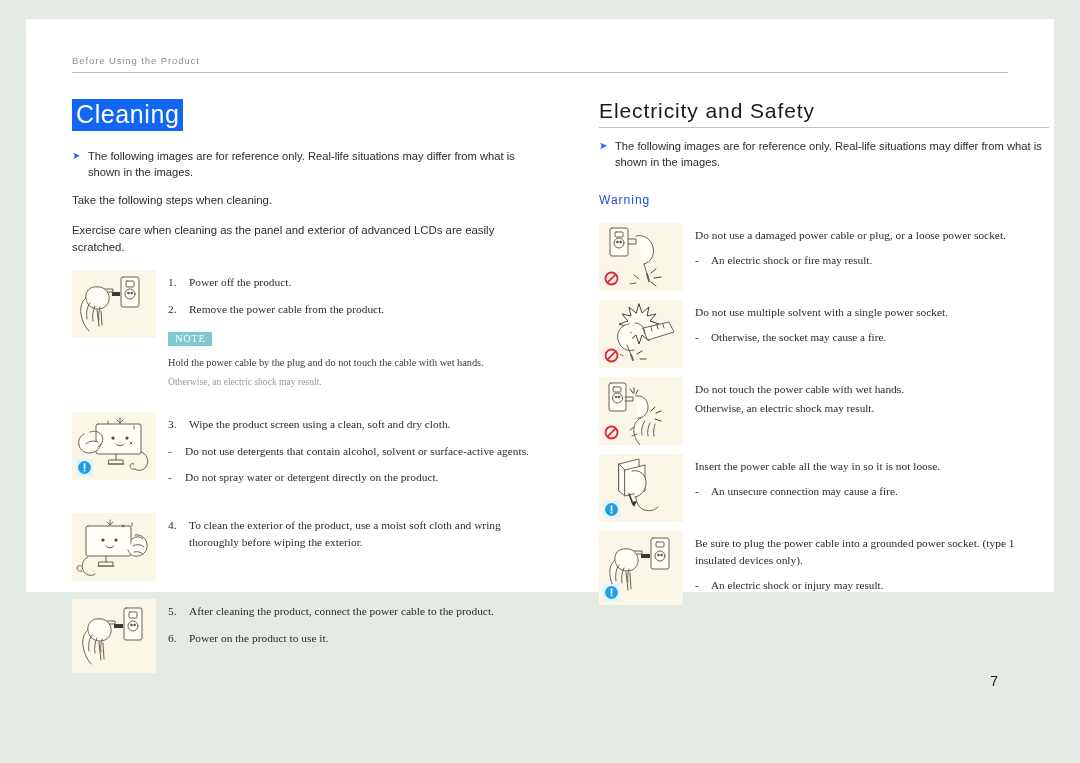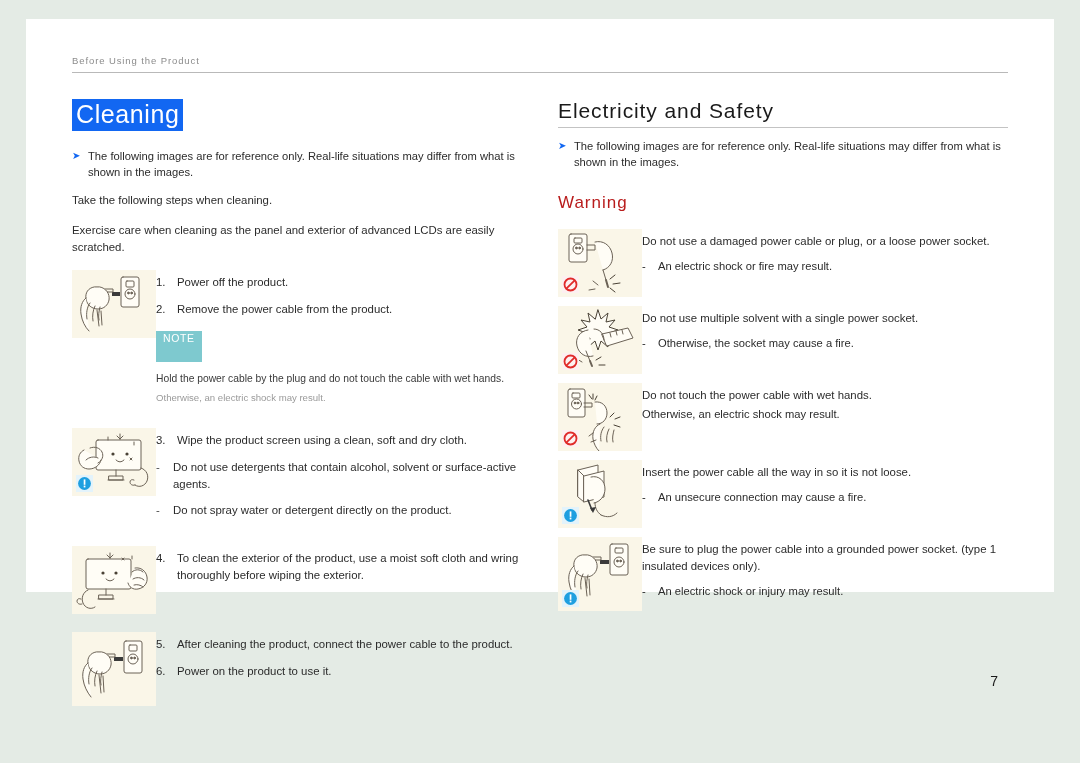--- a/index.html
+++ b/index.html
@@ -45,21 +45,21 @@
     width: 100%;
   }
 
   
   .columns {
     display: flex;
     gap: 22px;
     margin-top: 26px;
   }
   .col-left { width: 464px; flex: none; }
-  .col-right { width: 450px; flex: none; }
+  .col-right { width: 450px; flex: none; margin-left: 41px; }
 
   
   .h1-highlight {
     display: inline-block;
     background: #1267f2;
     color: #ffffff;
     font-size: 25px;
     font-weight: 400;
     letter-spacing: 0.6px;
     padding: 2px 4px 3px 4px;
@@ -73,24 +73,24 @@
     padding-bottom: 4px;
     line-height: 1.15;
   }
   .h1-rule {
     height: 1px;
     background: #c3c3c3;
     width: 100%;
     margin-bottom: 10px;
   }
   .h2-warning {
-    font-size: 17px;
+    font-size: 12px;
     font-weight: 400;
     letter-spacing: 1px;
-    color: #b91c1c;
+    color: #1d4ed8;
     margin: 22px 0 16px 0;
   }
 
   
   .note-bullet {
     display: flex;
     gap: 7px;
     font-size: 11.2px;
     color: #2b2b2b;
     line-height: 1.45;
@@ -109,21 +109,23 @@
   .para {
     font-size: 11.4px;
     color: #2b2b2b;
     line-height: 1.5;
     margin-top: 12px;
   }
 
   
   .illo-row {
     display: flex;
+    gap: 12px;
     margin-top: 14px;
+    font-family: Liberation Serif, serif;
   }
   .illo-box {
     position: relative;
     width: 84px;
     height: 68px;
     flex: none;
     background: #faf6e8;
   }
   .illo-box.tall { height: 74px; }
   .illo-box svg { display: block; }
@@ -161,21 +163,21 @@
   .dash-item .dash { flex: none; width: 8px; color: #4a4a4a; }
 
   
   .note-block { margin-top: 2px; }
   .note-badge {
     display: inline-block;
     background: #7ec9cf;
     color: #ffffff;
     font-size: 10.5px;
     letter-spacing: 0.6px;
-    padding: 1px 7px 18px 7px;
+    padding: 1px 7px 2px 7px;
   }
   .note-line1 {
     font-size: 10.3px;
     color: #3a3a3a;
     margin-top: 9px;
     line-height: 1.5;
   }
   .note-line2 {
     font-size: 9.6px;
     color: #9a9a9a;

